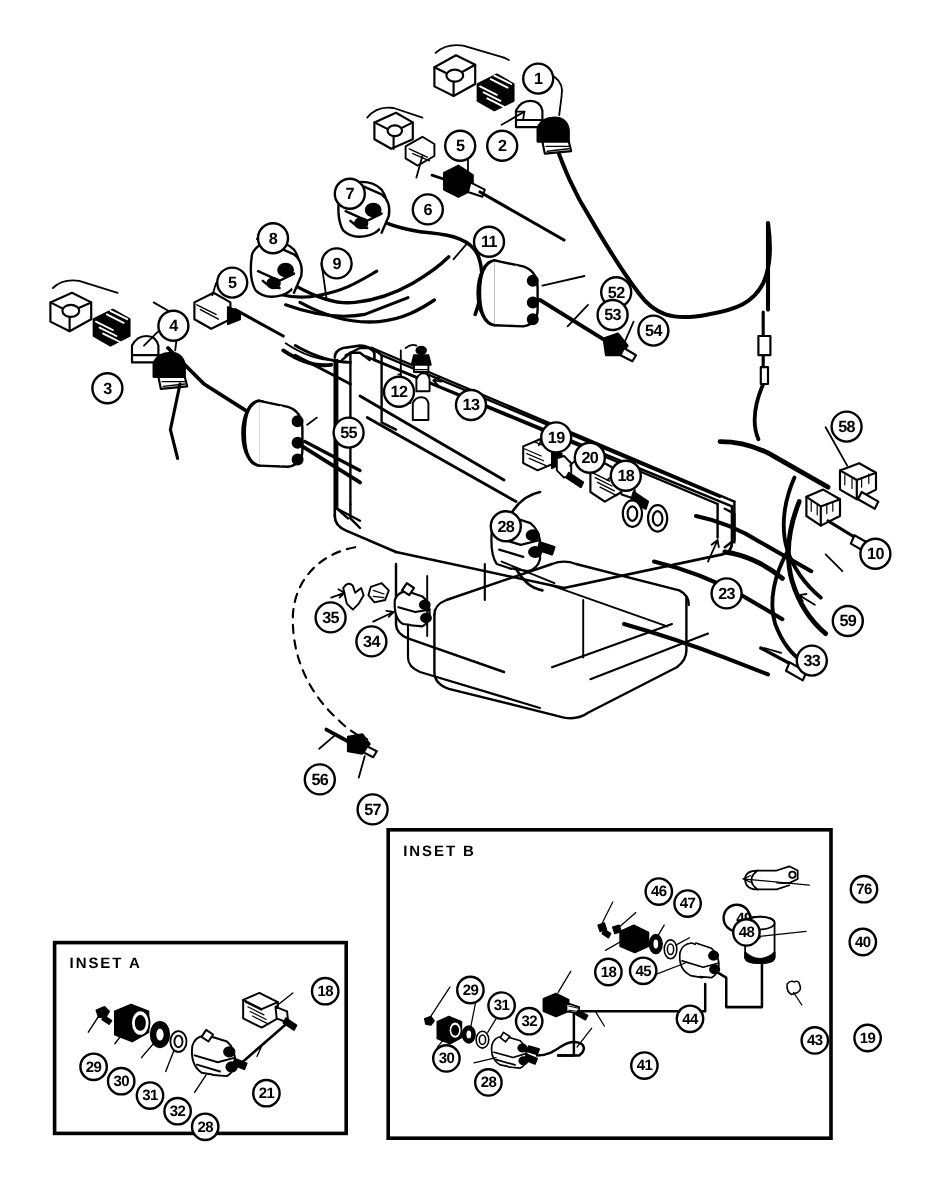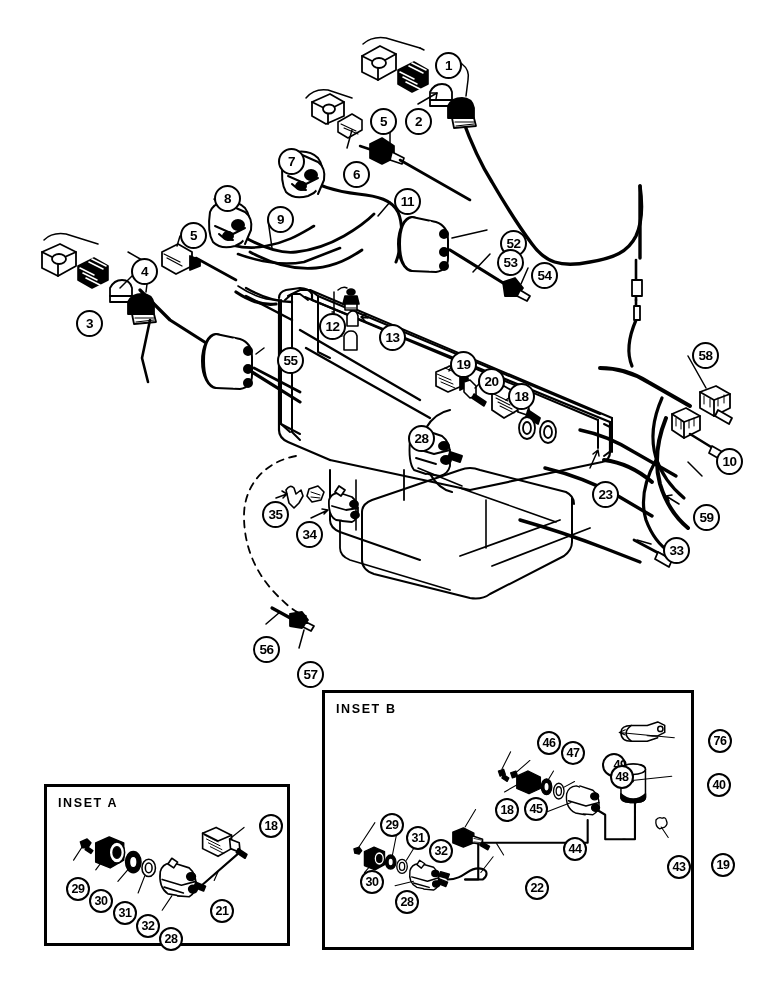--- a/index.html
+++ b/index.html
@@ -819,17 +819,17 @@
         <div class="balloon sz-s" style="left: 199px; top: 104px;">45</div>
         <div class="balloon sz-s" style="left: 238px; top: 128px; margin-top: 16px;">44</div>
         <div class="balloon sz-s" style="left: 170px; top: 105px;">18</div>
         <div class="balloon sz-s" style="left: 386px; top: 160px;">19</div>
         <div class="balloon sz-s" style="left: 342px; top: 162px;">43</div>
         <div class="balloon sz-s" style="left: 55px; top: 120px;">29</div>
         <div class="balloon sz-s" style="left: 81px; top: 133px;">31</div>
         <div class="balloon sz-s" style="left: 104px; top: 146px;">32</div>
         <div class="balloon sz-s" style="left: 35px; top: 177px;">30</div>
         <div class="balloon sz-s" style="left: 70px; top: 197px;">28</div>
-        <div class="balloon sz-s" style="left: 200px; top: 183px;">22</div>
+        <div class="balloon sz-s" style="left: 200px; top: 183px;">41</div>
       </div>
   </div>
 
 </div>
 
 </body></html>

